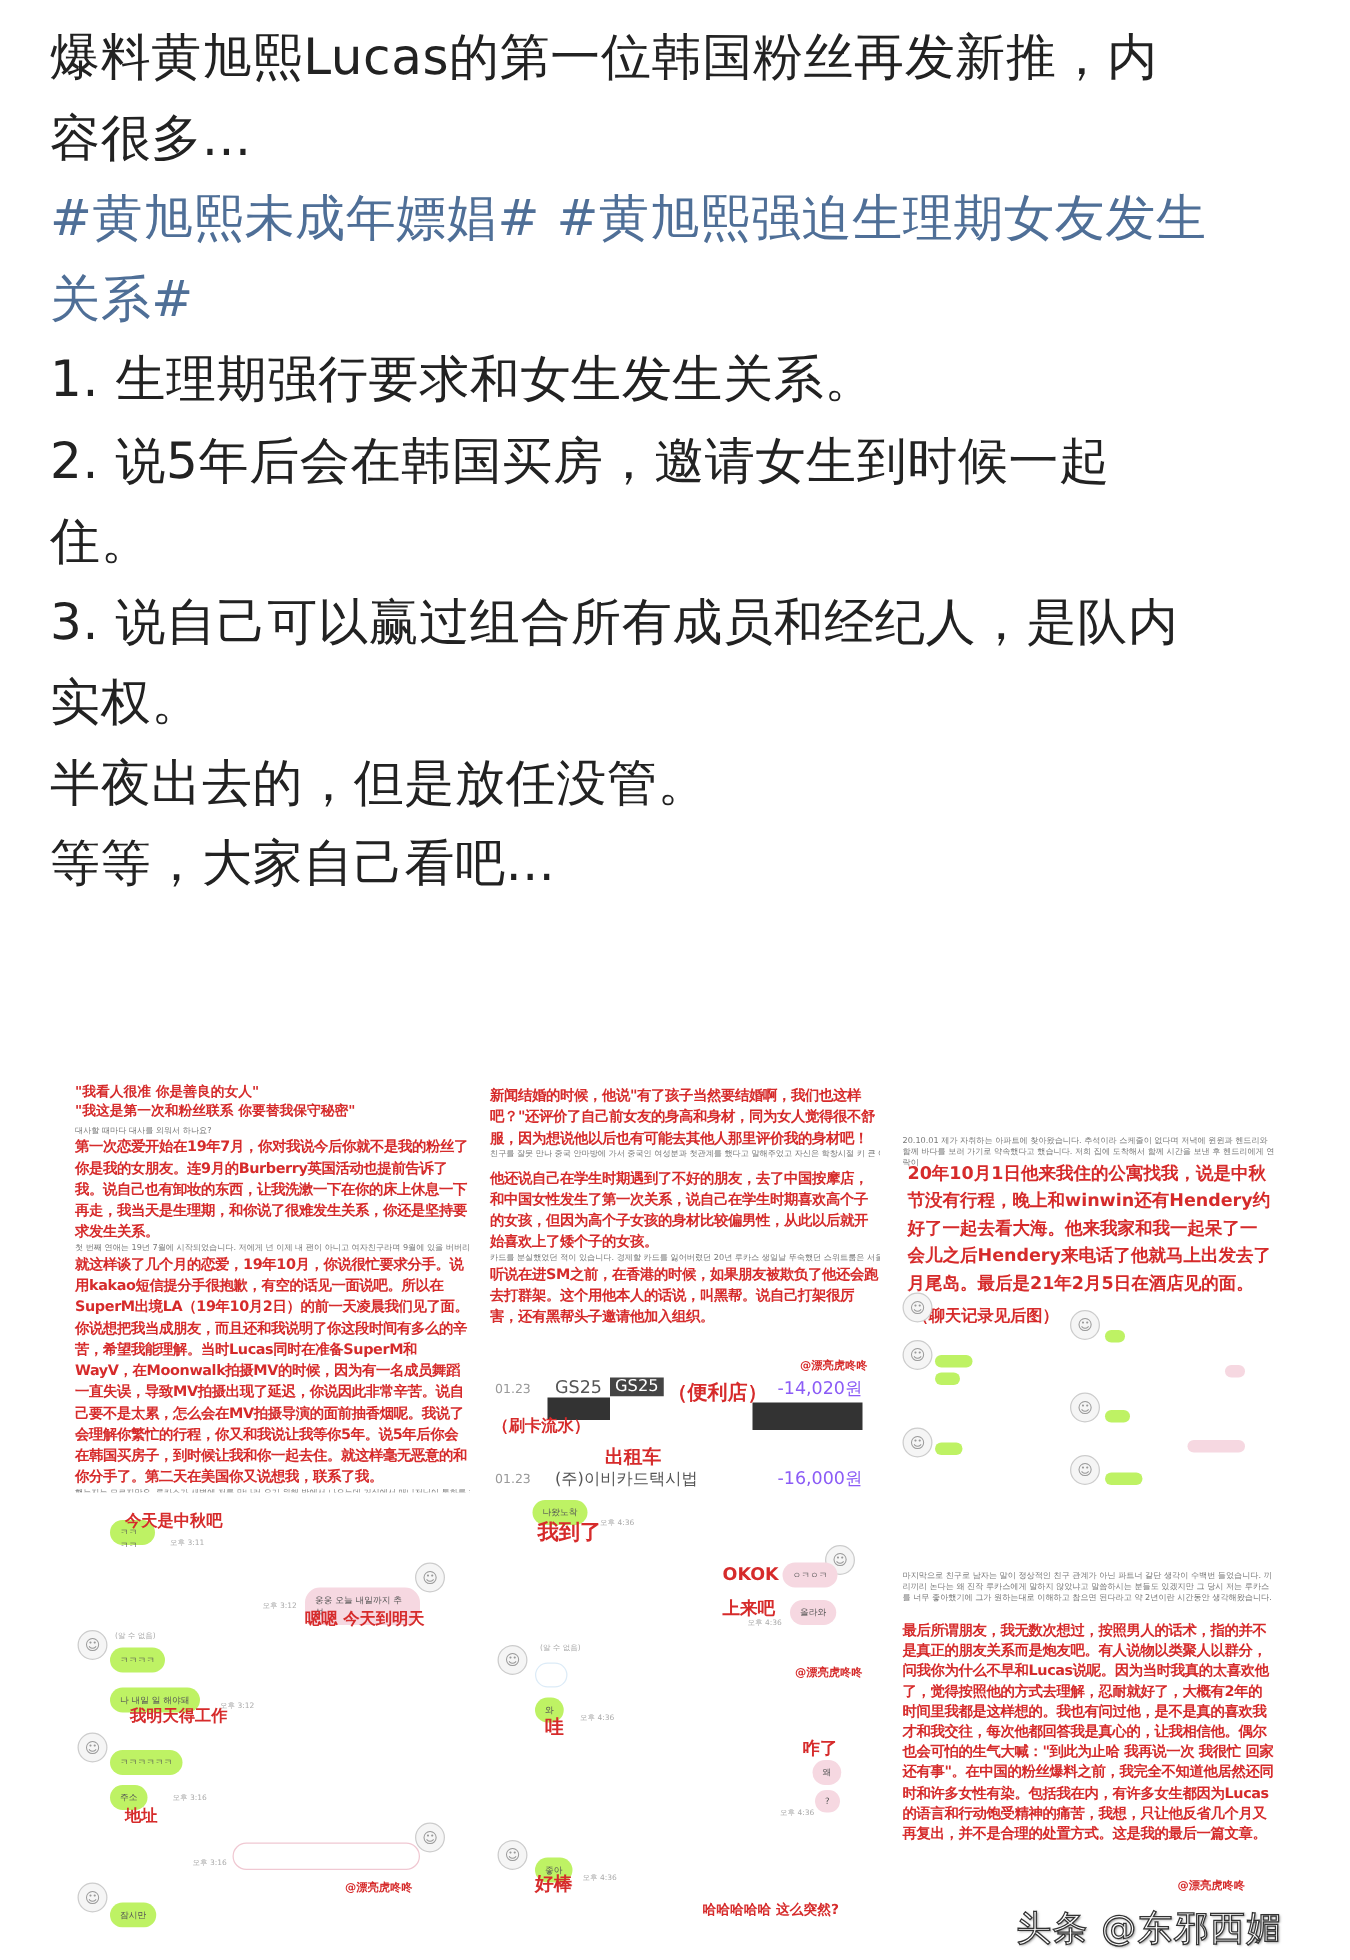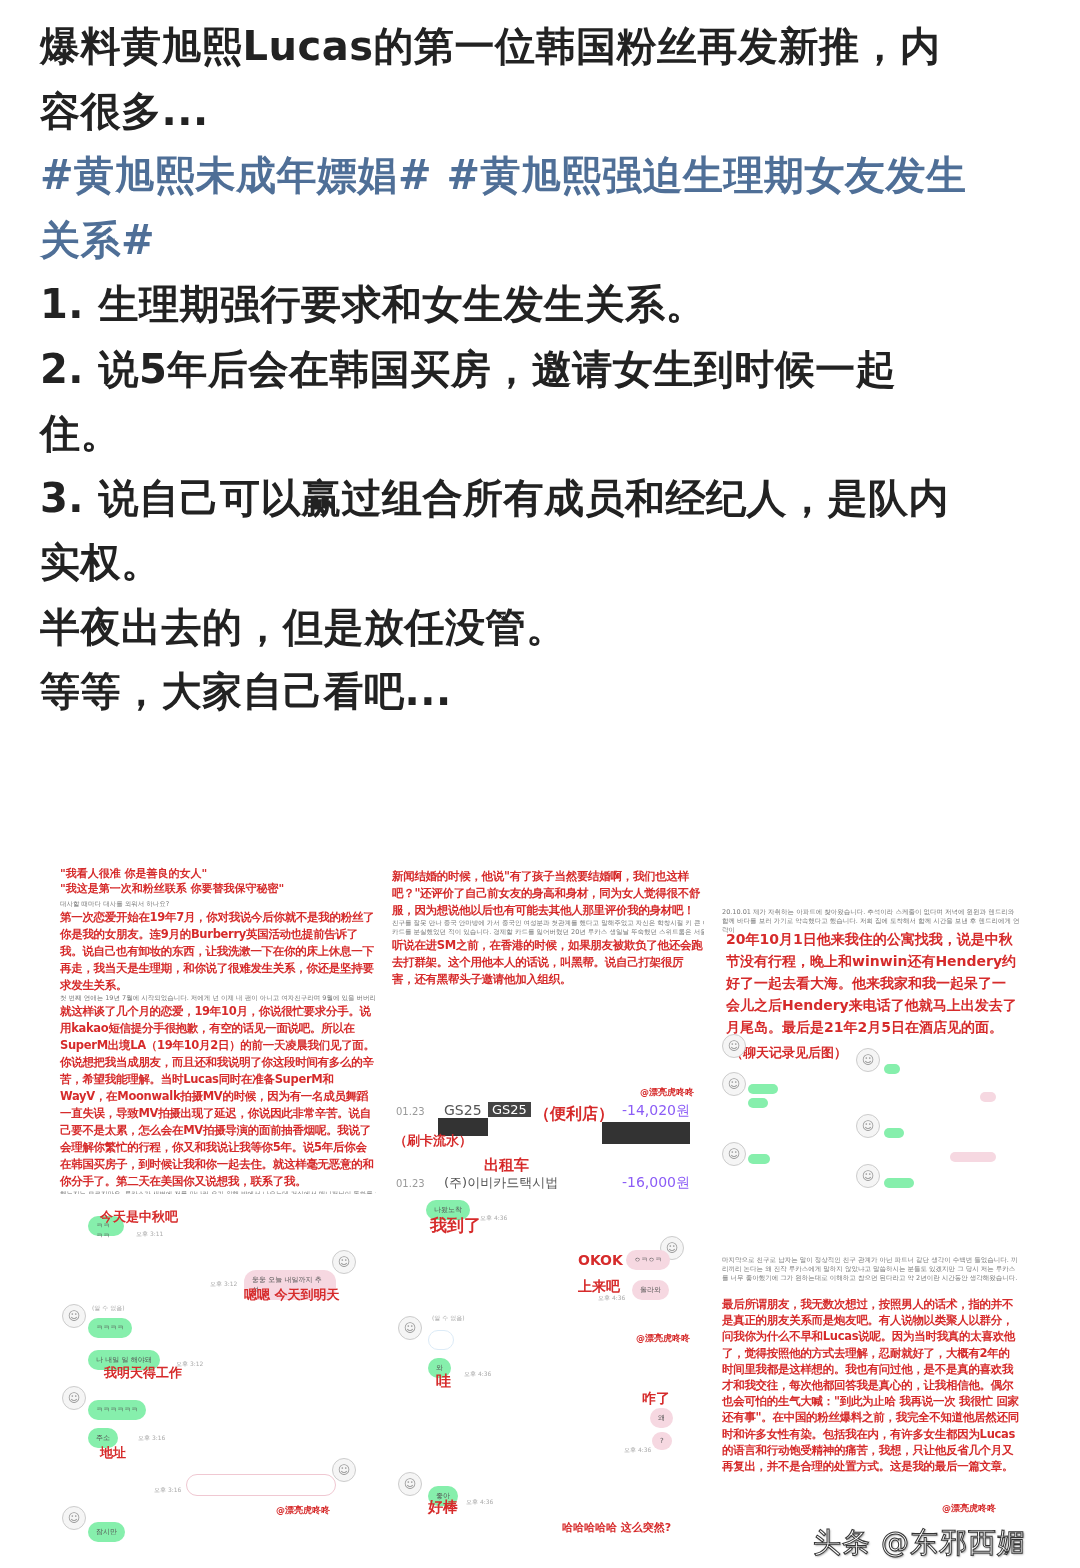--- a/index.html
+++ b/index.html
@@ -1,20 +1,20 @@
 <!DOCTYPE html>
 <html><head>
 <meta charset="utf-8">
 <style>
   * { box-sizing: border-box; margin: 0; padding: 0; }
   html, body { width: 1080px; height: 1568px; background: #ffffff; overflow: hidden; }
   body { font-family: "DejaVu Sans", "Liberation Sans", sans-serif; color: #222222; position: relative; }
 
   .post { position: absolute; left: 40px; top: 14px; width: 1010px; }
-  .line { font-size: 40px; line-height: 64.5px; white-space: nowrap; letter-spacing: 0.5px; font-weight: bold; }
+  .line { font-size: 40px; line-height: 64.5px; white-space: nowrap; letter-spacing: 0.5px; }
   .tag { color: #4f6f97; }
 
   .grid { position: absolute; left: 58px; top: 862px; width: 966px; height: 680px; }
   .cell { position: absolute; background: #fff; overflow: hidden; }
   .c1 { left: 0; top: 0; width: 320px; height: 332px; }
   .c2 { left: 330px; top: 0; width: 320px; height: 332px; }
   .c3 { left: 660px; top: 0; width: 306px; height: 332px; }
   .c4 { left: 0; top: 338px; width: 320px; height: 342px; }
   .c5 { left: 330px; top: 338px; width: 320px; height: 342px; }
   .c6 { left: 660px; top: 338px; width: 306px; height: 342px; }
@@ -25,21 +25,21 @@
   .kr { font-size: 6.5px; line-height: 9px; color: #777; white-space: nowrap; overflow: hidden; }
 
   .c1 .in { position: absolute; left: 2px; top: 4px; right: 2px; }
   .c2 .in { position: absolute; left: 4px; top: 6px; right: 4px; }
   .tx-date { position: absolute; left: 8px; font-size: 10px; color: #999; }
   .tx-amt { position: absolute; right: 18px; font-size: 14px; color: #8b5cf6; }
   .blackbar { position: absolute; background: #333; }
   .wm { position: absolute; font-size: 9px; color: #d62b2b; font-weight: bold; }
 
   .bubble { position: absolute; border-radius: 12px; font-size: 7px; color: #555; padding: 5px 8px; }
-  .b-blue { background: #86efac; }
+  .b-blue { background: #bef264; }
   .b-pink { background: #f6d8e1; }
   .avatar { position: absolute; width: 24px; height: 24px; border-radius: 50%; border: 1px solid #ccc; background: #f5f5f5; font-size: 12px; text-align: center; line-height: 22px; color: #999; }
   .small-grey { position: absolute; font-size: 6px; color: #aaa; }
   .cap { position: absolute; color: #d62b2b; font-weight: bold; font-size: 13px; white-space: nowrap; }
 
   .watermark { position: absolute; right: 54px; top: 1524px; font-size: 28px; color: #fff; -webkit-text-stroke: 1px #333; text-shadow: 1px 1px 2px rgba(0,0,0,0.5); letter-spacing: 1px; white-space: nowrap; }
 </style>
 </head>
 <body>
 
@@ -69,20 +69,21 @@
       <div class="red rp">就这样谈了几个月的恋爱，19年10月，你说很忙要求分手。说用kakao短信提分手很抱歉，有空的话见一面说吧。所以在SuperM出境LA（19年10月2日）的前一天凌晨我们见了面。你说想把我当成朋友，而且还和我说明了你这段时间有多么的辛苦，希望我能理解。当时Lucas同时在准备SuperM和WayV，在Moonwalk拍摄MV的时候，因为有一名成员舞蹈一直失误，导致MV拍摄出现了延迟，你说因此非常辛苦。说自己要不是太累，怎么会在MV拍摄导演的面前抽香烟呢。我说了会理解你繁忙的行程，你又和我说让我等你5年。说5年后你会在韩国买房子，到时候让我和你一起去住。就这样毫无恶意的和你分手了。第二天在美国你又说想我，联系了我。</div>
       <div class="kr">했는지는 모르지만요. 루카스가 새벽에 저를 만나러 오기 위해 방에서 나오는데 거실에서 매니저님이 통화를 하고 계셔서 루카스가 몰래 나가는걸 보았다고 말했습니다.</div>
 
     </div>
   </div>
 
   <div class="cell c2">
     <div class="in">
       <div class="red rp">新闻结婚的时候，他说"有了孩子当然要结婚啊，我们也这样吧？"还评价了自己前女友的身高和身材，同为女人觉得很不舒服，因为想说他以后也有可能去其他人那里评价我的身材吧！</div>
       <div class="kr">친구를 잘못 만나 중국 안마방에 가서 중국인 여성분과 첫관계를 했다고 말해주었고 자신은 학창시절 키 큰 여성분들을 좋아했지만 키가 큰 여성들은 보통 남자 몸 같기 때문에 키가 작은 여성들을 좋아하게 되었다고도 말했습니다.</div>
+      <div class="red rp" style="margin-top:6px">他还说自己在学生时期遇到了不好的朋友，去了中国按摩店，和中国女性发生了第一次关系，说自己在学生时期喜欢高个子的女孩，但因为高个子女孩的身材比较偏男性，从此以后就开始喜欢上了矮个子的女孩。</div>
       <div class="kr">카드를 분실했었던 적이 있습니다. 경제할 카드를 잃어버렸던 20년 루카스 생일날 뚜숙했던 스위트룸은 서울 외곽지역이라 주변에 편의점이</div>
       <div class="red rp">听说在进SM之前，在香港的时候，如果朋友被欺负了他还会跑去打群架。这个用他本人的话说，叫黑帮。说自己打架很厉害，还有黑帮头子邀请他加入组织。</div>
     </div>
     <div class="wm" style="right:14px; top:224px">@漂亮虎咚咚</div>
     <div class="tx-date" style="top:244px">01.23</div>
     <div style="position:absolute; left:56px; top:240px; font-size:14px; color:#555">GS25</div>
     <div style="position:absolute; left:100px; top:240px; font-size:13px; color:#fff; background:#444; padding:0 4px">GS25</div>
     <div class="red" style="position:absolute; left:146px; top:242px; font-size:16px">（便利店）</div>
     <div class="tx-amt" style="top:240px">-14,020원</div>
     <div class="blackbar" style="left:50px; top:256px; width:50px; height:18px"></div>

